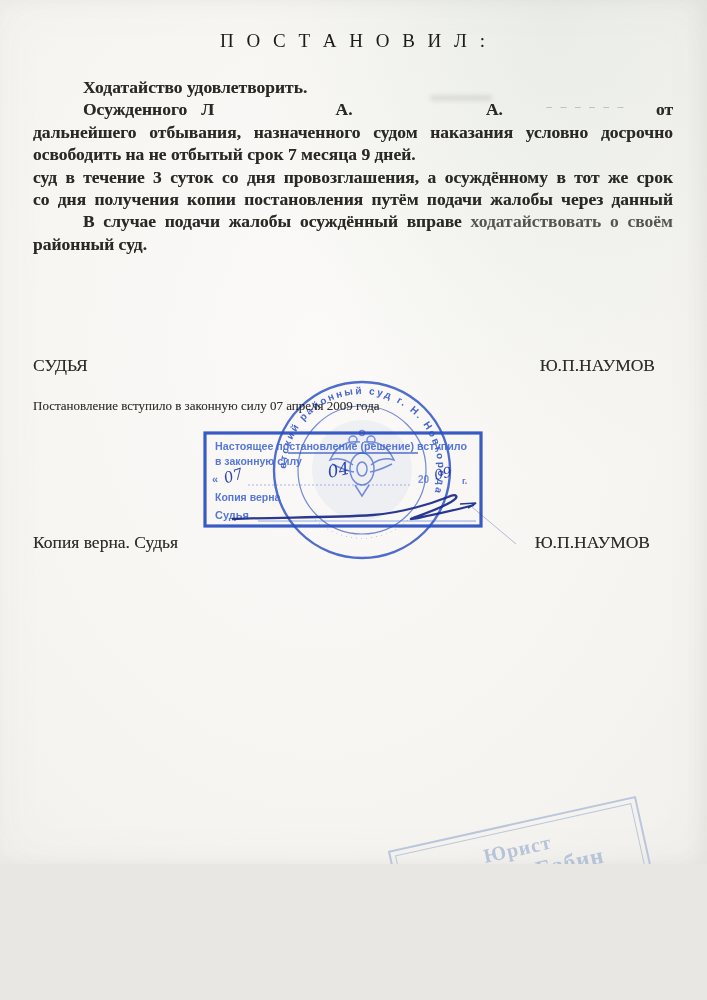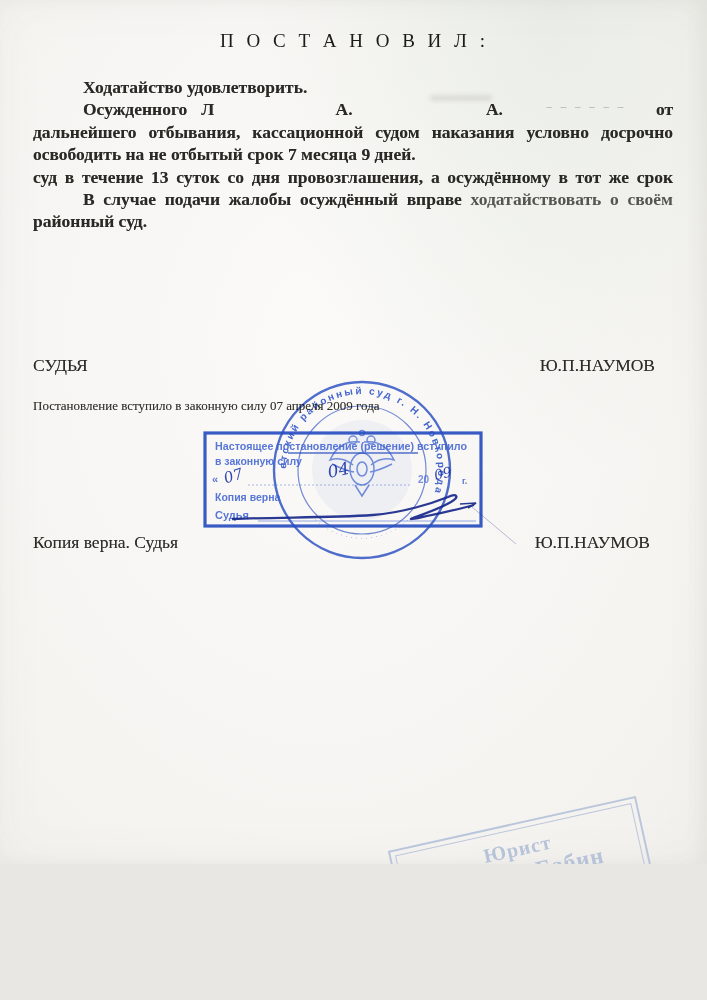--- a/index.html
+++ b/index.html
@@ -74,23 +74,24 @@
       <span>Л</span>
       <span class="g1"></span>
       <span>А.</span>
       <span class="g2"></span>
       <span>А.</span>
       <span class="g3"></span>
       <span class="redacted">– – – – – –</span>
       <span class="g4"></span>
       <span>от</span>
     </div>
-    <div class="line">дальнейшего отбывания, кассационной судом наказания условно досрочно</div>
+    <div class="line">дальнейшего отбывания, назначенного судом наказания условно досрочно</div>
     <div class="line left">освободить на не отбытый срок  7 месяца 9 дней.</div>
-    <div class="line">суд в течение 13 суток со дня провозглашения, а осуждённому в тот же срок</div>
+    <div class="line">суд в течение 3 суток со дня провозглашения, а осуждённому в тот же срок</div>
+    <div class="line">со дня получения копии постановления  путём подачи жалобы через данный</div>
     <div class="line ind"><span>В случае подачи жалобы осуждённый вправе </span><span class="lighter">ходатайствовать о своём</span></div>
     <div class="line left">районный суд.</div>
   </div>
 
   <div class="sigrow row-judge">
     <span>СУДЬЯ</span>
     <span>Ю.П.НАУМОВ</span>
   </div>
 
   <div class="entered">Постановление вступило в законную силу 07 апреля 2009 года</div>

